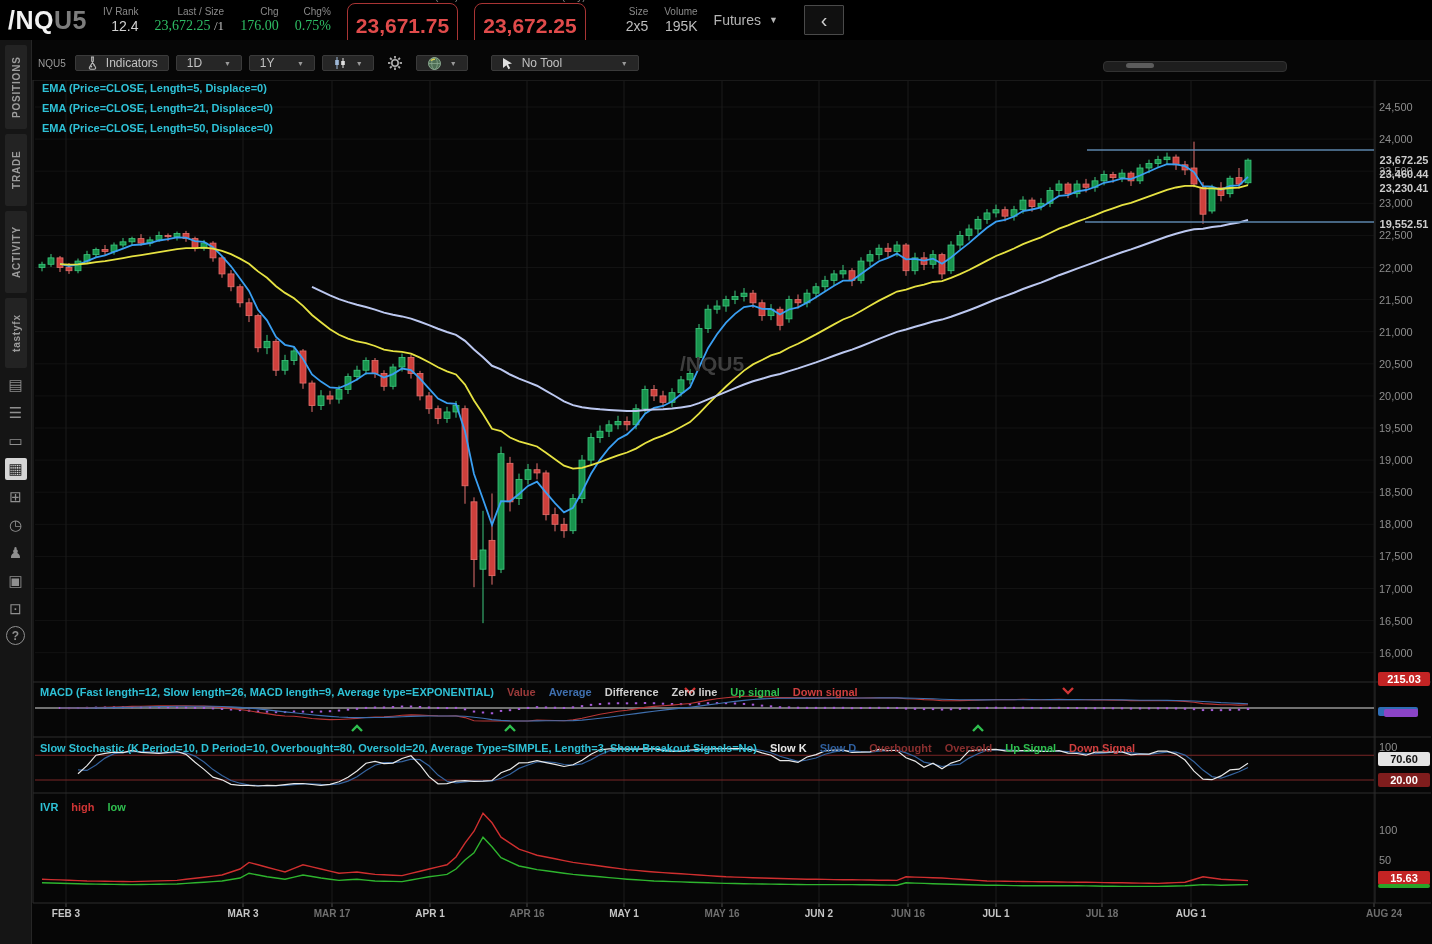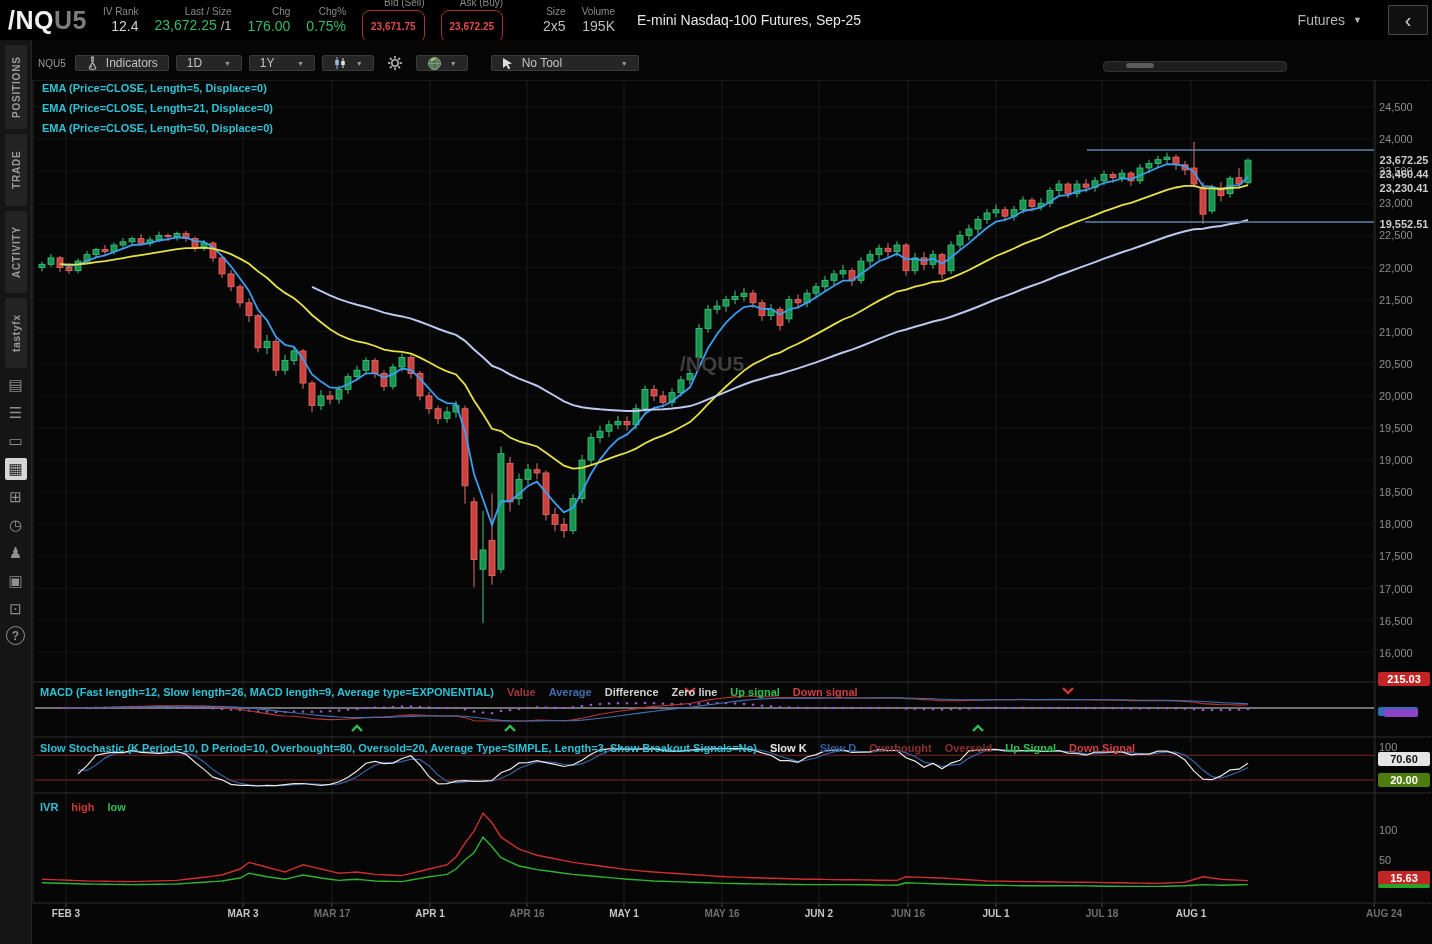--- a/index.html
+++ b/index.html
@@ -6,24 +6,24 @@
   #app{position:relative;width:1432px;height:944px;background:#000;overflow:hidden;
        font-family:"Liberation Sans","DejaVu Sans",sans-serif;color:#ccc;}
   
   #header{position:absolute;left:0;top:0;width:1432px;height:40px;background:#000;
           display:flex;align-items:center;gap:16px;padding-left:8px;box-sizing:border-box;}
   #symbol{font-size:25px;font-weight:bold;color:#f2f2f2;letter-spacing:0.5px;white-space:nowrap;}
   #symbol .suffix{color:#7d7d7d;}
   .hcol{display:flex;flex-direction:column;align-items:flex-end;line-height:1.15;}
   .hcol .hlabel{font-size:10px;color:#8a8a8a;}
   .hcol .hval{font-size:14px;color:#cfcfcf;}
-  .hval.green{color:#2ebd64;}
+  .hval.green{color:#2ebd64;font-family:Liberation Serif, serif;}
   .hval .dimsz{color:#bdbdbd;font-size:13px;}
   .pbox{border:1px solid #a83434;border-radius:8px;padding:10px 8px;color:#e04b4b;
-        font-weight:bold;font-size:10px;margin-top:1px;}
+        font-weight:bold;font-size:21px;margin-top:1px;}
   #desc{font-size:14px;color:#e6e6e6;white-space:nowrap;margin-left:6px;flex-grow:1;}
   #accounts{display:flex;align-items:center;gap:8px;color:#b5b5b5;font-size:14px;margin-right:10px;}
   #accounts .caret{font-size:9px;color:#b5b5b5;}
   #collapse-btn{width:38px;height:28px;border:1px solid #4a4a4a;background:#101010;color:#d0d0d0;
         font-size:15px;display:flex;align-items:center;justify-content:center;margin-right:4px;border-radius:1px;}
   
   #sidebar{position:absolute;left:0;top:40px;width:32px;height:904px;background:#151515;border-right:1px solid #262626;box-sizing:border-box;}
   .vtab{writing-mode:vertical-rl;transform:rotate(180deg);background:#232323;color:#9c9c9c;
         font-size:10px;font-weight:bold;letter-spacing:0.8px;width:22px;margin:5px auto;
         display:flex;align-items:center;justify-content:center;border-radius:2px;}
@@ -86,21 +86,20 @@
       <span class="pbox">23,672.25</span>
     </div>
     <div class="hcol" style="margin-left:24px;">
       <span class="hlabel">Size</span>
       <span class="hval" style="color:#bdbdbd;">2x5</span>
     </div>
     <div class="hcol">
       <span class="hlabel">Volume</span>
       <span class="hval" style="color:#bdbdbd;">195K</span>
     </div>
-    <div id="desc">E-mini Nasdaq-100 Futures, Sep-25</div>
     <div id="accounts">
       <span>Futures</span>
       <span class="caret">▼</span>
     </div>
     <div id="collapse-btn">
       <span style="font-size:20px;line-height:1;">‹</span>
     </div>
   </div>
 
   <div id="sidebar">
@@ -713,19 +712,19 @@
       <div class="plabel" style="top:73px;">23,672.25</div>
       <div class="plabel" style="top:87px;">23,460.44</div>
       <div class="plabel" style="top:101px;">23,230.41</div>
       <div class="plabel" style="top:137px;">19,552.51</div>
 
       <div class="plabel" style="top:592px;background:#c32424;color:#fff;">215.03</div>
       <div class="minibox" style="left:1346px;top:627px;width:40px;height:9px;background:#2f6db5;"></div>
       <div class="minibox" style="left:1352px;top:629px;width:34px;height:8px;background:#8b44c7;"></div>
 
       <div class="plabel" style="top:672px;background:#e4e4e4;color:#141414;">70.60</div>
-      <div class="plabel" style="top:693px;background:#4d7c0f;color:#fff;">20.00</div>
+      <div class="plabel" style="top:693px;background:#7f1d1d;color:#fff;">20.00</div>
 
       <div class="plabel" style="top:791px;background:#c32424;color:#fff;">15.63</div>
       <div class="minibox" style="left:1346px;top:804px;width:52px;height:4px;background:#28a428;"></div>
     </div>
   </div>
 </div>
 
 </body></html>

